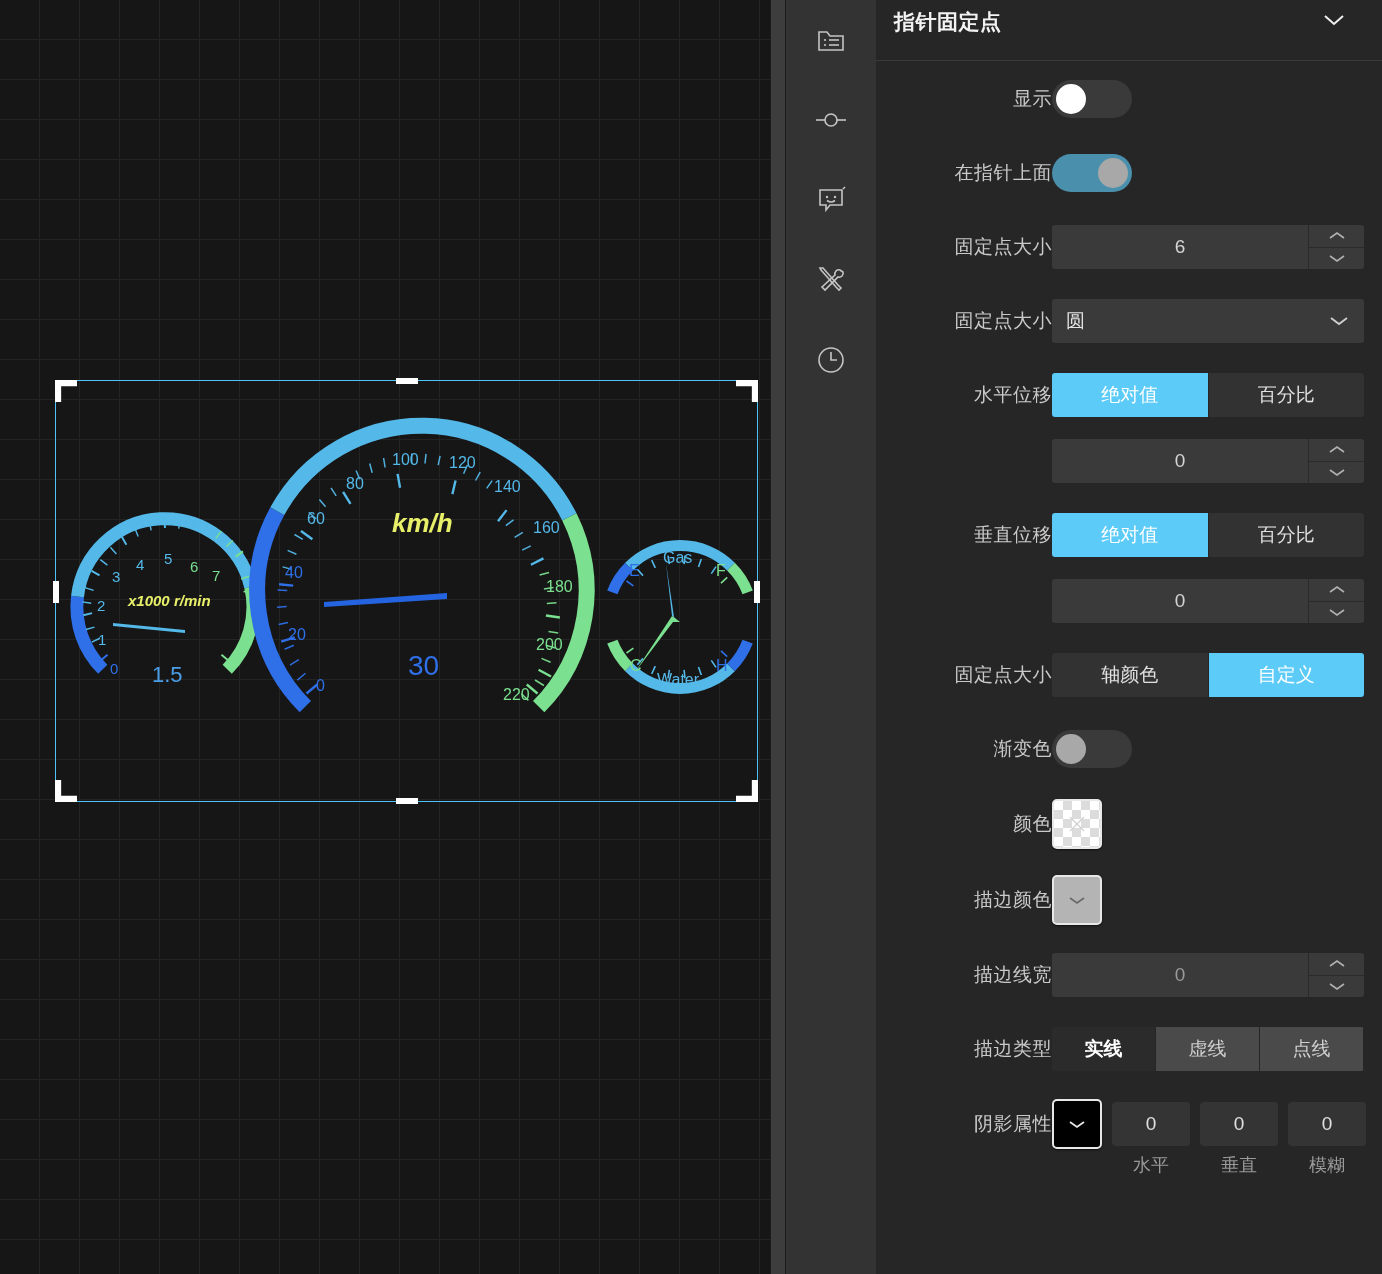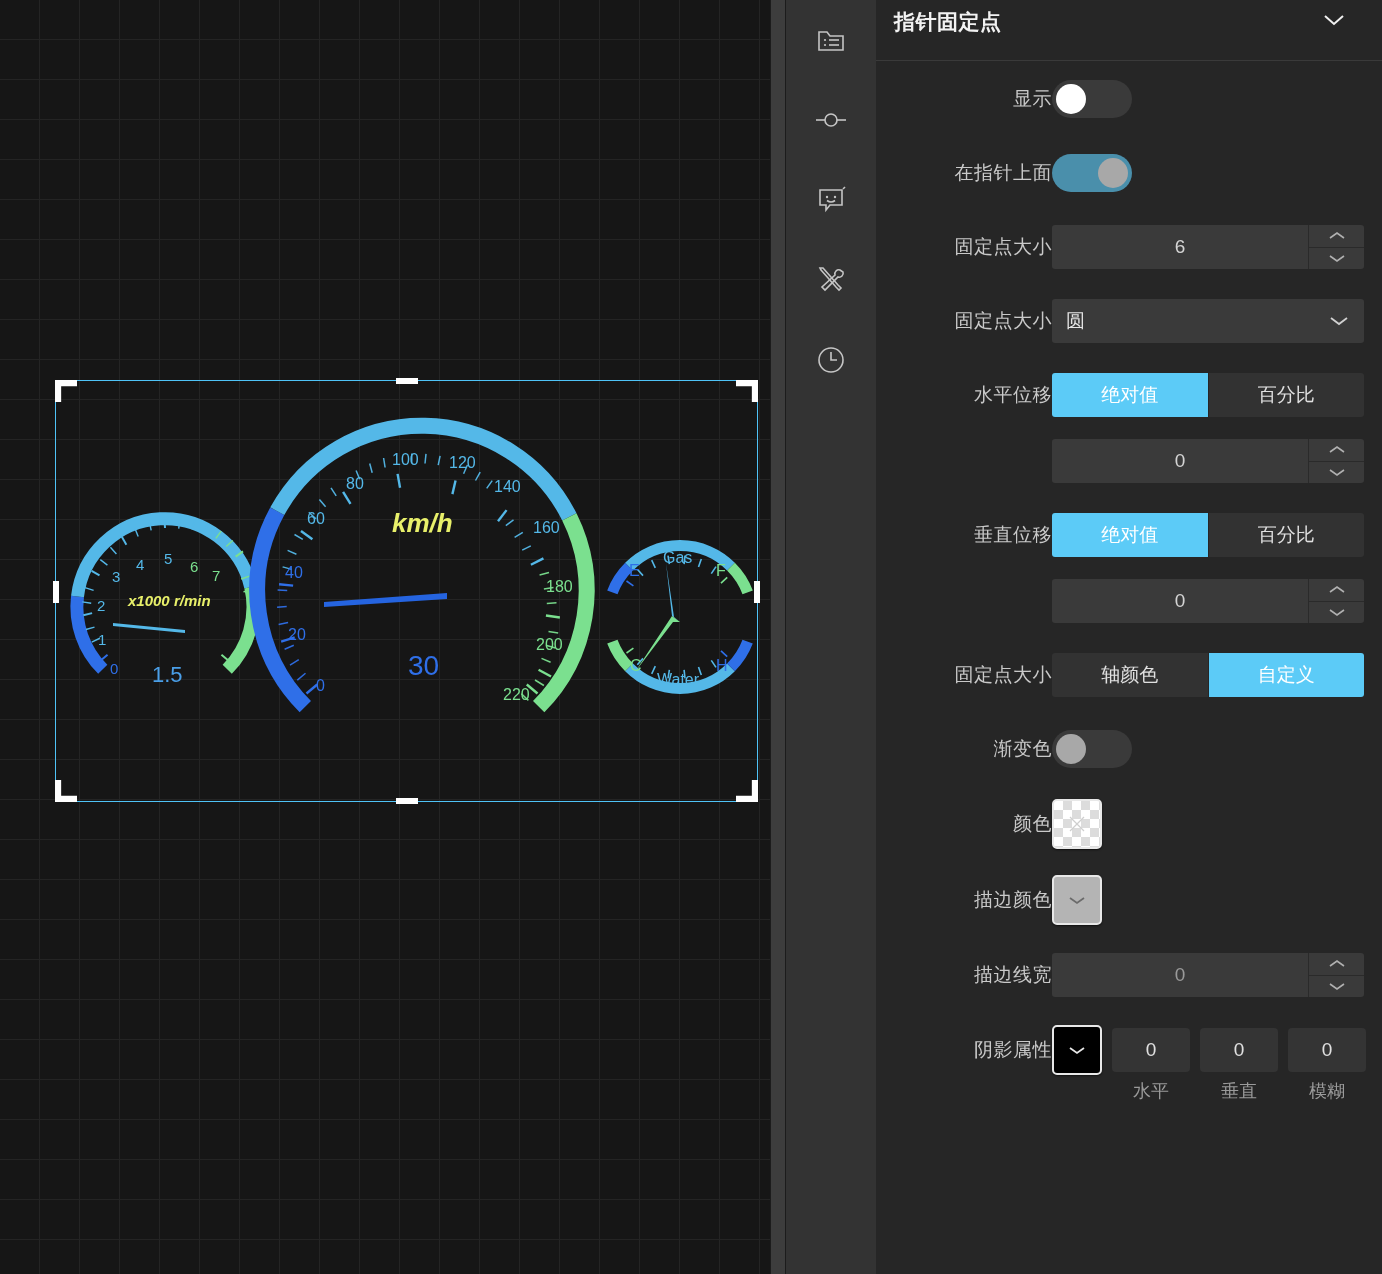--- a/index.html
+++ b/index.html
@@ -556,20 +556,30 @@
               <div>
                   <svg width="18" height="10" viewBox="0 0 18 10" fill="none" stroke="#b0b0b0" stroke-width="1.6">
                     <path d="M2 3 L9 8 L16 3"></path>
                   </svg>
                 </div>
             </div>
           </div>
         </div>
       </div>
 
+      <div class="row">
+        <div class="label">描边类型</div>
+        <div class="ctl">
+          <div class="seg tri">
+            <div class="s active">实线</div>
+            <div class="s">虚线</div>
+            <div class="s">点线</div>
+          </div>
+        </div>
+      </div>
 
       <div class="row tight">
         <div class="label">阴影属性</div>
         <div class="ctl">
           <div class="shadow-ctl">
             <div class="swatch black">
               <svg width="20" height="11" viewBox="0 0 20 11" fill="none" stroke="#e8e8e8" stroke-width="1.8">
                   <path d="M3 3 L10 8 L17 3"></path>
                 </svg>
             </div>

